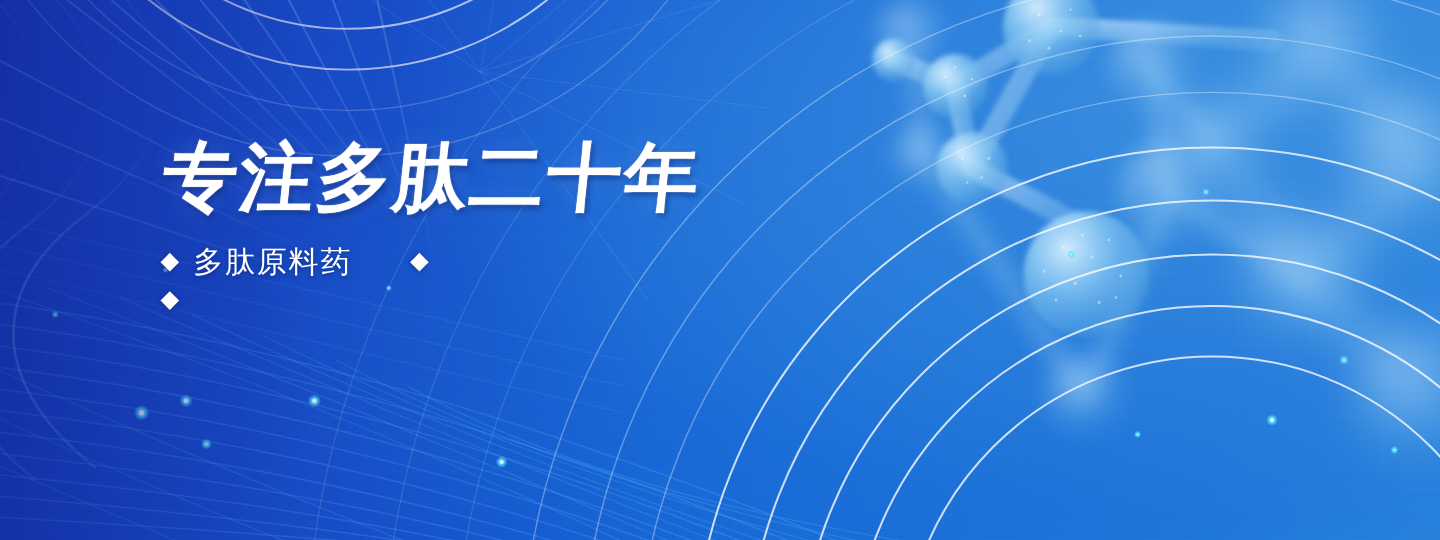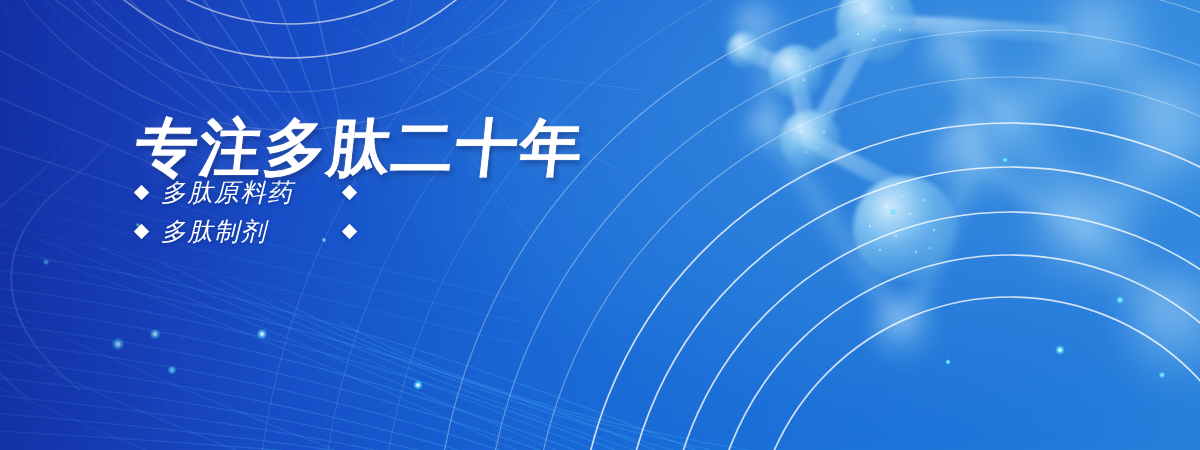--- a/index.html
+++ b/index.html
@@ -51,25 +51,25 @@
     transform:skewX(-6deg);
     text-shadow:
       0 0 1px rgba(255,255,255,.9),
       2px 3px 6px rgba(4,26,96,.55),
       0 0 18px rgba(150,200,255,.25);
     white-space:nowrap;
     font-family:"DejaVu Sans","Liberation Sans",sans-serif;
   }
 
   .features{
+    margin-top:26px;
     display:grid;
     grid-template-columns:200px auto;
     grid-row-gap:14px;
     grid-column-gap:8px;
-    font-style:italic;
   }
   .feature{
     display:flex;
     align-items:center;
     color:#ffffff;
     font-size:25px;
     line-height:1;
     white-space:nowrap;
     text-shadow:0 1px 4px rgba(6,30,100,.55);
     font-family:"DejaVu Sans","Liberation Sans",sans-serif;
@@ -393,24 +393,20 @@
 
       <div class="feature">
         <span class="diamond"></span>
         <span class="txt">多肽原料药</span>
       </div>
 
       <div class="feature">
         <span class="diamond"></span>
       </div>
 
-      <div class="feature">
-        <span class="diamond"></span>
-        <span class="txt">多肽制剂</span>
-      </div>
 
       <div class="feature">
         <span class="diamond"></span>
       </div>
 
     </div>
   </div>
 
 </div>
 

